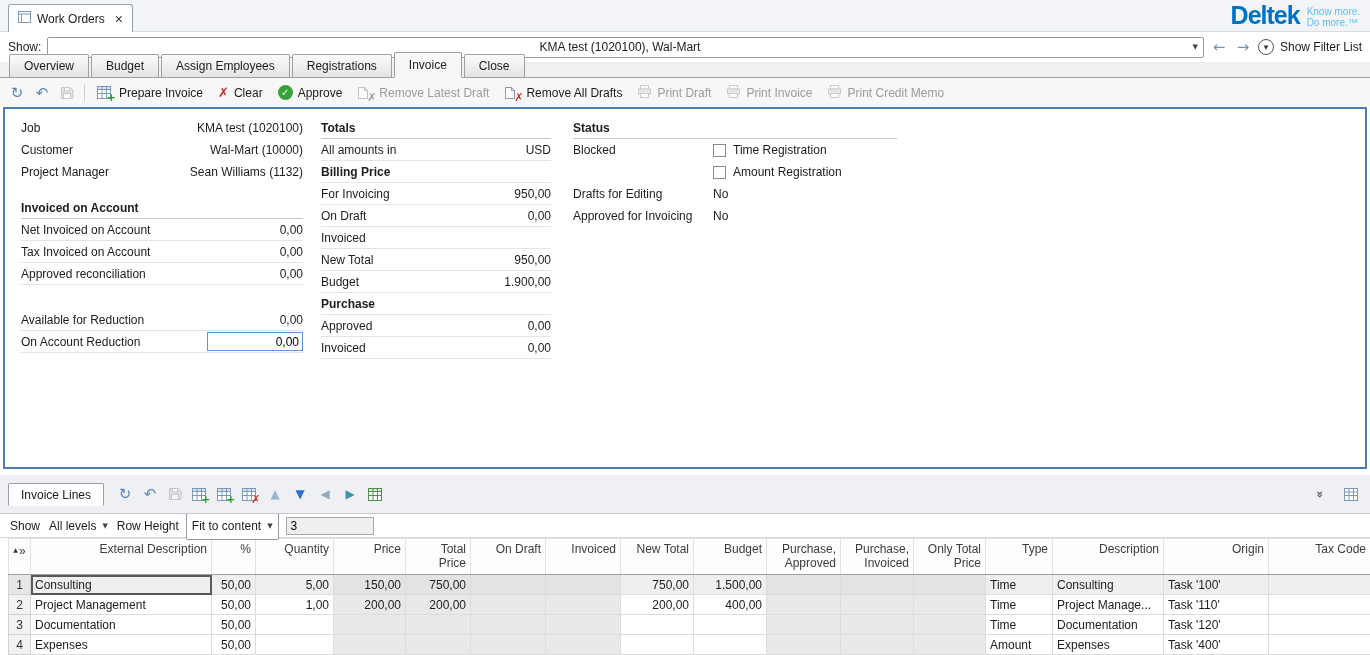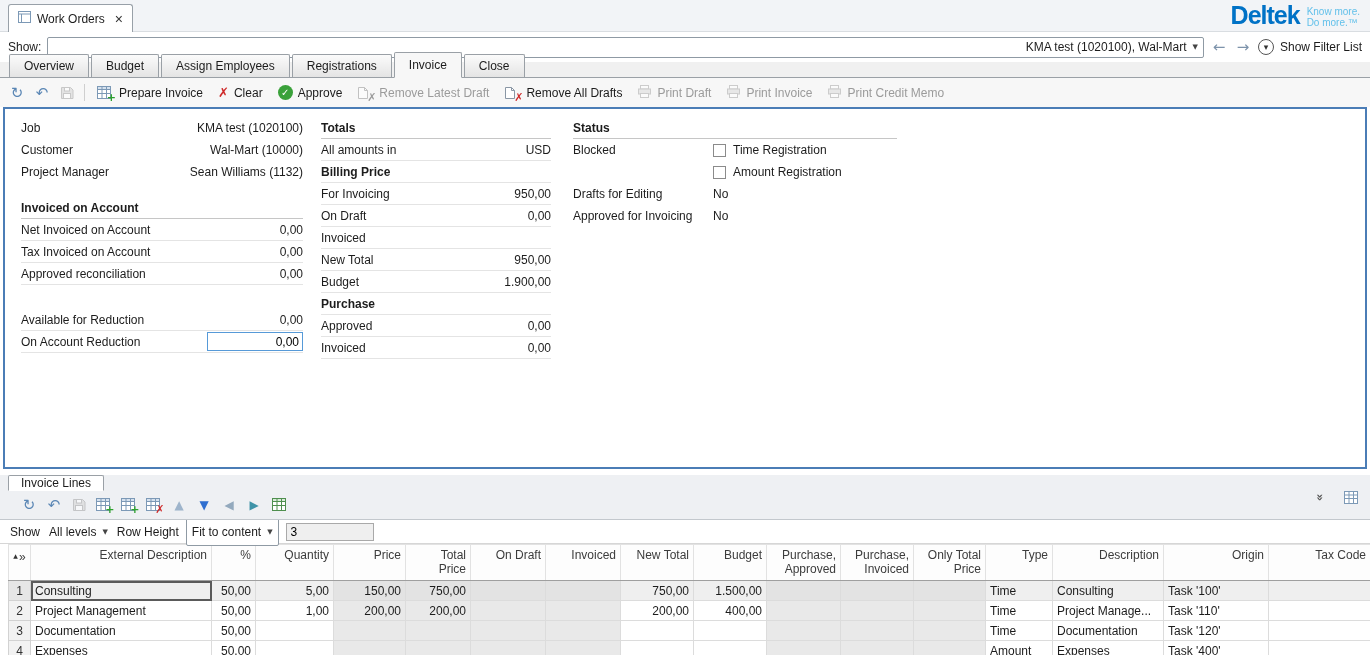--- a/index.html
+++ b/index.html
@@ -11,21 +11,21 @@
   .doc-tab { display: flex; align-items: center; gap: 6px; background: #fff; border: 1px solid #98a0a8; border-bottom: none; border-radius: 3px 3px 0 0; height: 28px; margin-left: 8px; padding: 0 9px; position: relative; top: 1px; }
   .tab-close { color: #333; font-size: 14px; margin-left: 4px; line-height: 12px; }
   .brand { position: absolute; right: 10px; top: 2px; display: flex; align-items: flex-start; gap: 7px; }
   .brand-name { color: #0072c6; font-size: 25px; font-weight: bold; letter-spacing: -1px; line-height: 27px; }
   .brand-tagline { display: flex; flex-direction: column; color: #62c0ea; font-size: 10px; line-height: 11px; padding-top: 4px; }
 
   
   .showbar { height: 30px; display: flex; align-items: center; gap: 6px; padding: 0 8px; background: #fff; }
   .combo { display: flex; align-items: center; border: 1px solid #8f9aa4; background: #fff; border-radius: 2px; height: 21px; padding: 0 5px; }
   .show-combo { flex: 1; }
-  .combo-text { flex: 1; text-align: right; white-space: nowrap; overflow: hidden; }
+  .combo-text { flex: 1; text-align: center; white-space: nowrap; overflow: hidden; }
   .combo-arrow { font-size: 7px; color: #444; margin-left: 6px; font-family: "DejaVu Sans",sans-serif; }
   .navarrow { color: #7d93ab; font-size: 15px; width: 18px; text-align: center; font-family: "DejaVu Sans",sans-serif; }
   .chev-circle { width: 16px; height: 16px; border: 1px solid #555; border-radius: 50%; display: flex; align-items: center; justify-content: center; }
   .chev-circle i { font-style: normal; font-size: 9px; color: #333; line-height: 9px; font-family: "DejaVu Sans",sans-serif; }
 
   
   .tabstrip { height: 16px; background: #f0f0f0; border-bottom: 1px solid #9aa0a6; display: flex; align-items: flex-end; padding-left: 9px; gap: 2px; }
   .tab { height: 23px; display: flex; align-items: center; padding: 0 14px; border: 1px solid #9aa0a6; border-bottom: none; border-radius: 2px 2px 0 0; background: linear-gradient(#fbfbfb,#e4e4e4); }
   .tab.active { height: 26px; background: #f7f7f7; margin-bottom: -1px; border-bottom: 1px solid #f7f7f7; }
 
@@ -56,21 +56,21 @@
   .psub { font-weight: bold; }
   .gap14 { height: 14px; } .gap24 { height: 24px; }
   .amount-input { width: 96px; height: 19px; border: 1px solid #569ad8; text-align: right; font: inherit; padding: 0 3px; }
   .srow { display: flex; align-items: center; height: 22px; }
   .slabel { width: 140px; }
   .checkbox { width: 13px; height: 13px; border: 1px solid #8b8b8b; background: #fff; display: inline-block; margin-right: 7px; }
   .checkwrap { display: flex; align-items: center; }
 
   
   .linesgap { height: 6px; background: #fff; }
-  .linesbar { height: 45px; background: #eef0f3; border-bottom: 1px solid #c3c8cd; display: flex; align-items: flex-start; padding: 0 8px; position: relative; flex-direction: column; }
+  .linesbar { height: 39px; background: #eef0f3; border-bottom: 1px solid #c3c8cd; display: flex; align-items: center; padding: 0 8px; position: relative; }
   .lines-tab { height: 23px; background: #fff; border: 1px solid #9aa0a6; border-bottom: 1px solid #fff; border-radius: 2px 2px 0 0; display: flex; align-items: center; padding: 0 12px; margin-bottom: -1px; }
   .lines-tools { display: flex; align-items: center; gap: 3px; margin-left: 10px; height: 100%; }
   .lines-right { position: absolute; right: 8px; top: 0; height: 100%; display: flex; align-items: center; gap: 9px; }
   .dblchev { display: inline-block; transform: rotate(90deg); color: #555; font-weight: bold; font-size: 12px; letter-spacing: -1px; font-style: normal; font-family: "DejaVu Sans",sans-serif; }
   .arr { font-style: normal; font-size: 12px; font-family: "DejaVu Sans",sans-serif; }
   .arr.up { color: #9eb4cb; } .arr.down { color: #2f6fd0; } .arr.left { color: #93a9bd; } .arr.right { color: #3f93a8; }
 
   
   .filterrow { height: 24px; display: flex; align-items: center; gap: 7px; padding: 8px 10px; border-bottom: 1px solid #d6d6d6; background: #fff; }
   .combo.flat { border: none; background: none; padding: 0 2px; height: 20px; }

